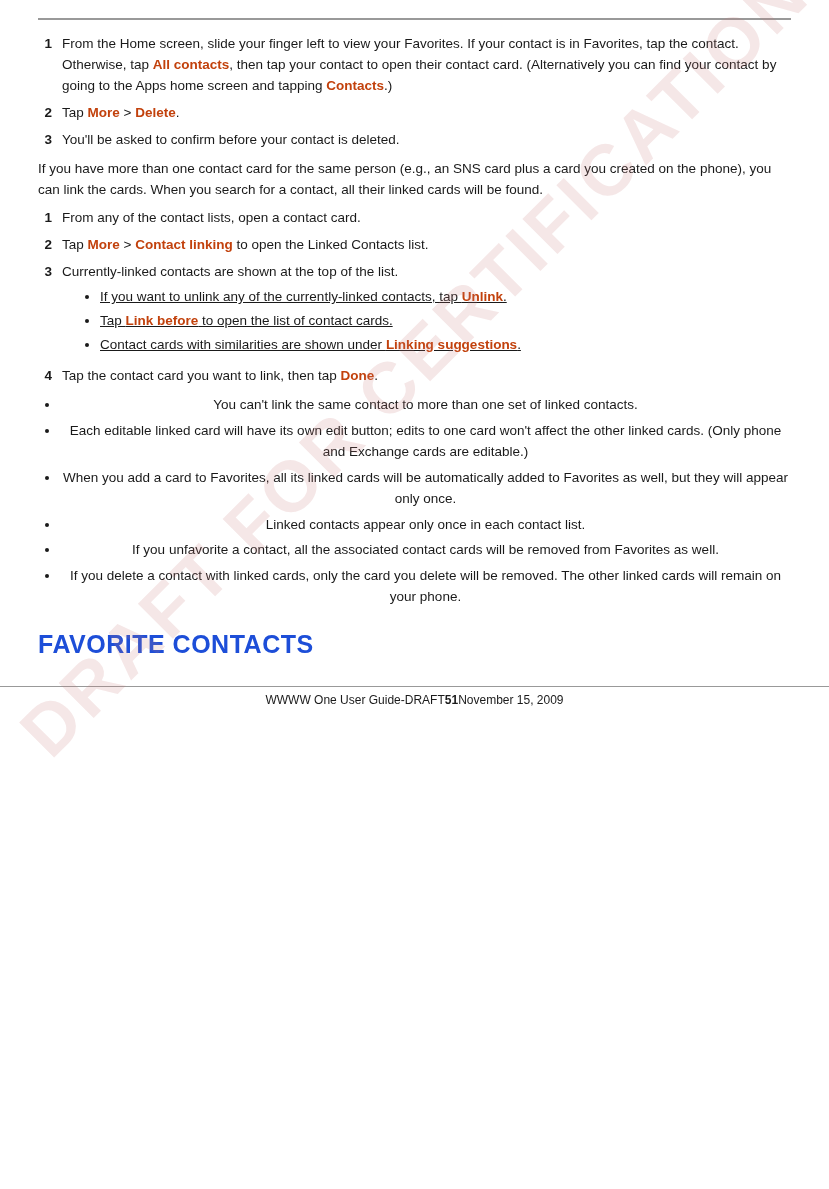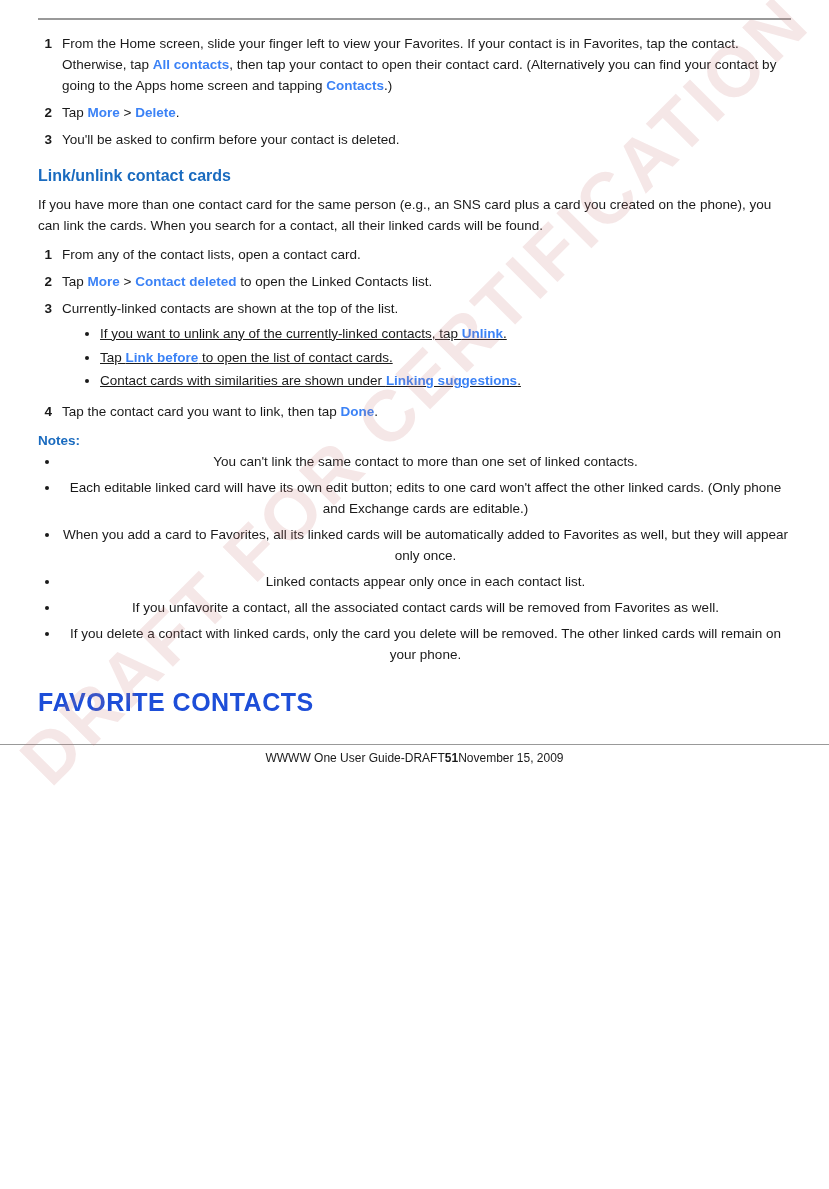--- a/index.html
+++ b/index.html
@@ -71,21 +71,21 @@
       min-width: 14px;
       text-align: right;
       flex-shrink: 0;
     }
 
     ol.steps > li .step-content {
       flex: 1;
     }
 
     .bold-blue {
-      color: #3b82f6;
+      color: #c2410c;
       font-weight: bold;
     }
 
     
     .section-heading {
       color: #1a6bbf;
       font-size: 16px;
       font-weight: bold;
       margin: 14px 0 8px 0;
       line-height: 1.4;
@@ -187,37 +187,36 @@
     </li>
 
     <li>
       <span class="step-num">3</span>
       <span class="step-content">
         You'll be asked to confirm before your contact is deleted.
       </span>
     </li>
   </ol>
 
-  <div class="section-heading">Link/unlink contact cards</div>
 
   <p class="para">If you have more than one contact card for the same person (e.g., an SNS card plus a card you created on the phone), you can link the cards. When you search for a contact, all their linked cards will be found.</p>
 
   <ol class="steps">
 
     <li>
       <span class="step-num">1</span>
       <span class="step-content">
         From any of the contact lists, open a contact card.
       </span>
     </li>
 
     <li>
       <span class="step-num">2</span>
       <span class="step-content">
-        Tap <span class="bold-blue">More</span> &gt; <span class="bold-blue">Contact deleted</span> to open the Linked Contacts list.
+        Tap <span class="bold-blue">More</span> &gt; <span class="bold-blue">Contact linking</span> to open the Linked Contacts list.
       </span>
     </li>
 
     <li>
       <span class="step-num">3</span>
       <span class="step-content">
         Currently-linked contacts are shown at the top of the list.
         <ul class="bullets">
           <li>
             If you want to unlink any of the currently-linked contacts, tap <span class="bold-blue">Unlink</span>.
@@ -234,21 +233,20 @@
 
     <li>
       <span class="step-num">4</span>
       <span class="step-content">
         Tap the contact card you want to link, then tap <span class="bold-blue">Done</span>.
       </span>
     </li>
   </ol>
 
 
-  <p class="notes-label">Notes:</p>
   <ul class="notes-bullets">
     <li>You can't link the same contact to more than one set of linked contacts.</li>
     <li>Each editable linked card will have its own edit button; edits to one card won't affect the other linked cards. (Only phone and Exchange cards are editable.)</li>
     <li>When you add a card to Favorites, all its linked cards will be automatically added to Favorites as well, but they will appear only once.</li>
     <li>Linked contacts appear only once in each contact list.</li>
     <li>If you unfavorite a contact, all the associated contact cards will be removed from Favorites as well.</li>
     <li>If you delete a contact with linked cards, only the card you delete will be removed. The other linked cards will remain on your phone.</li>
   </ul>
 
   <div class="major-heading">FAVORITE CONTACTS</div>

